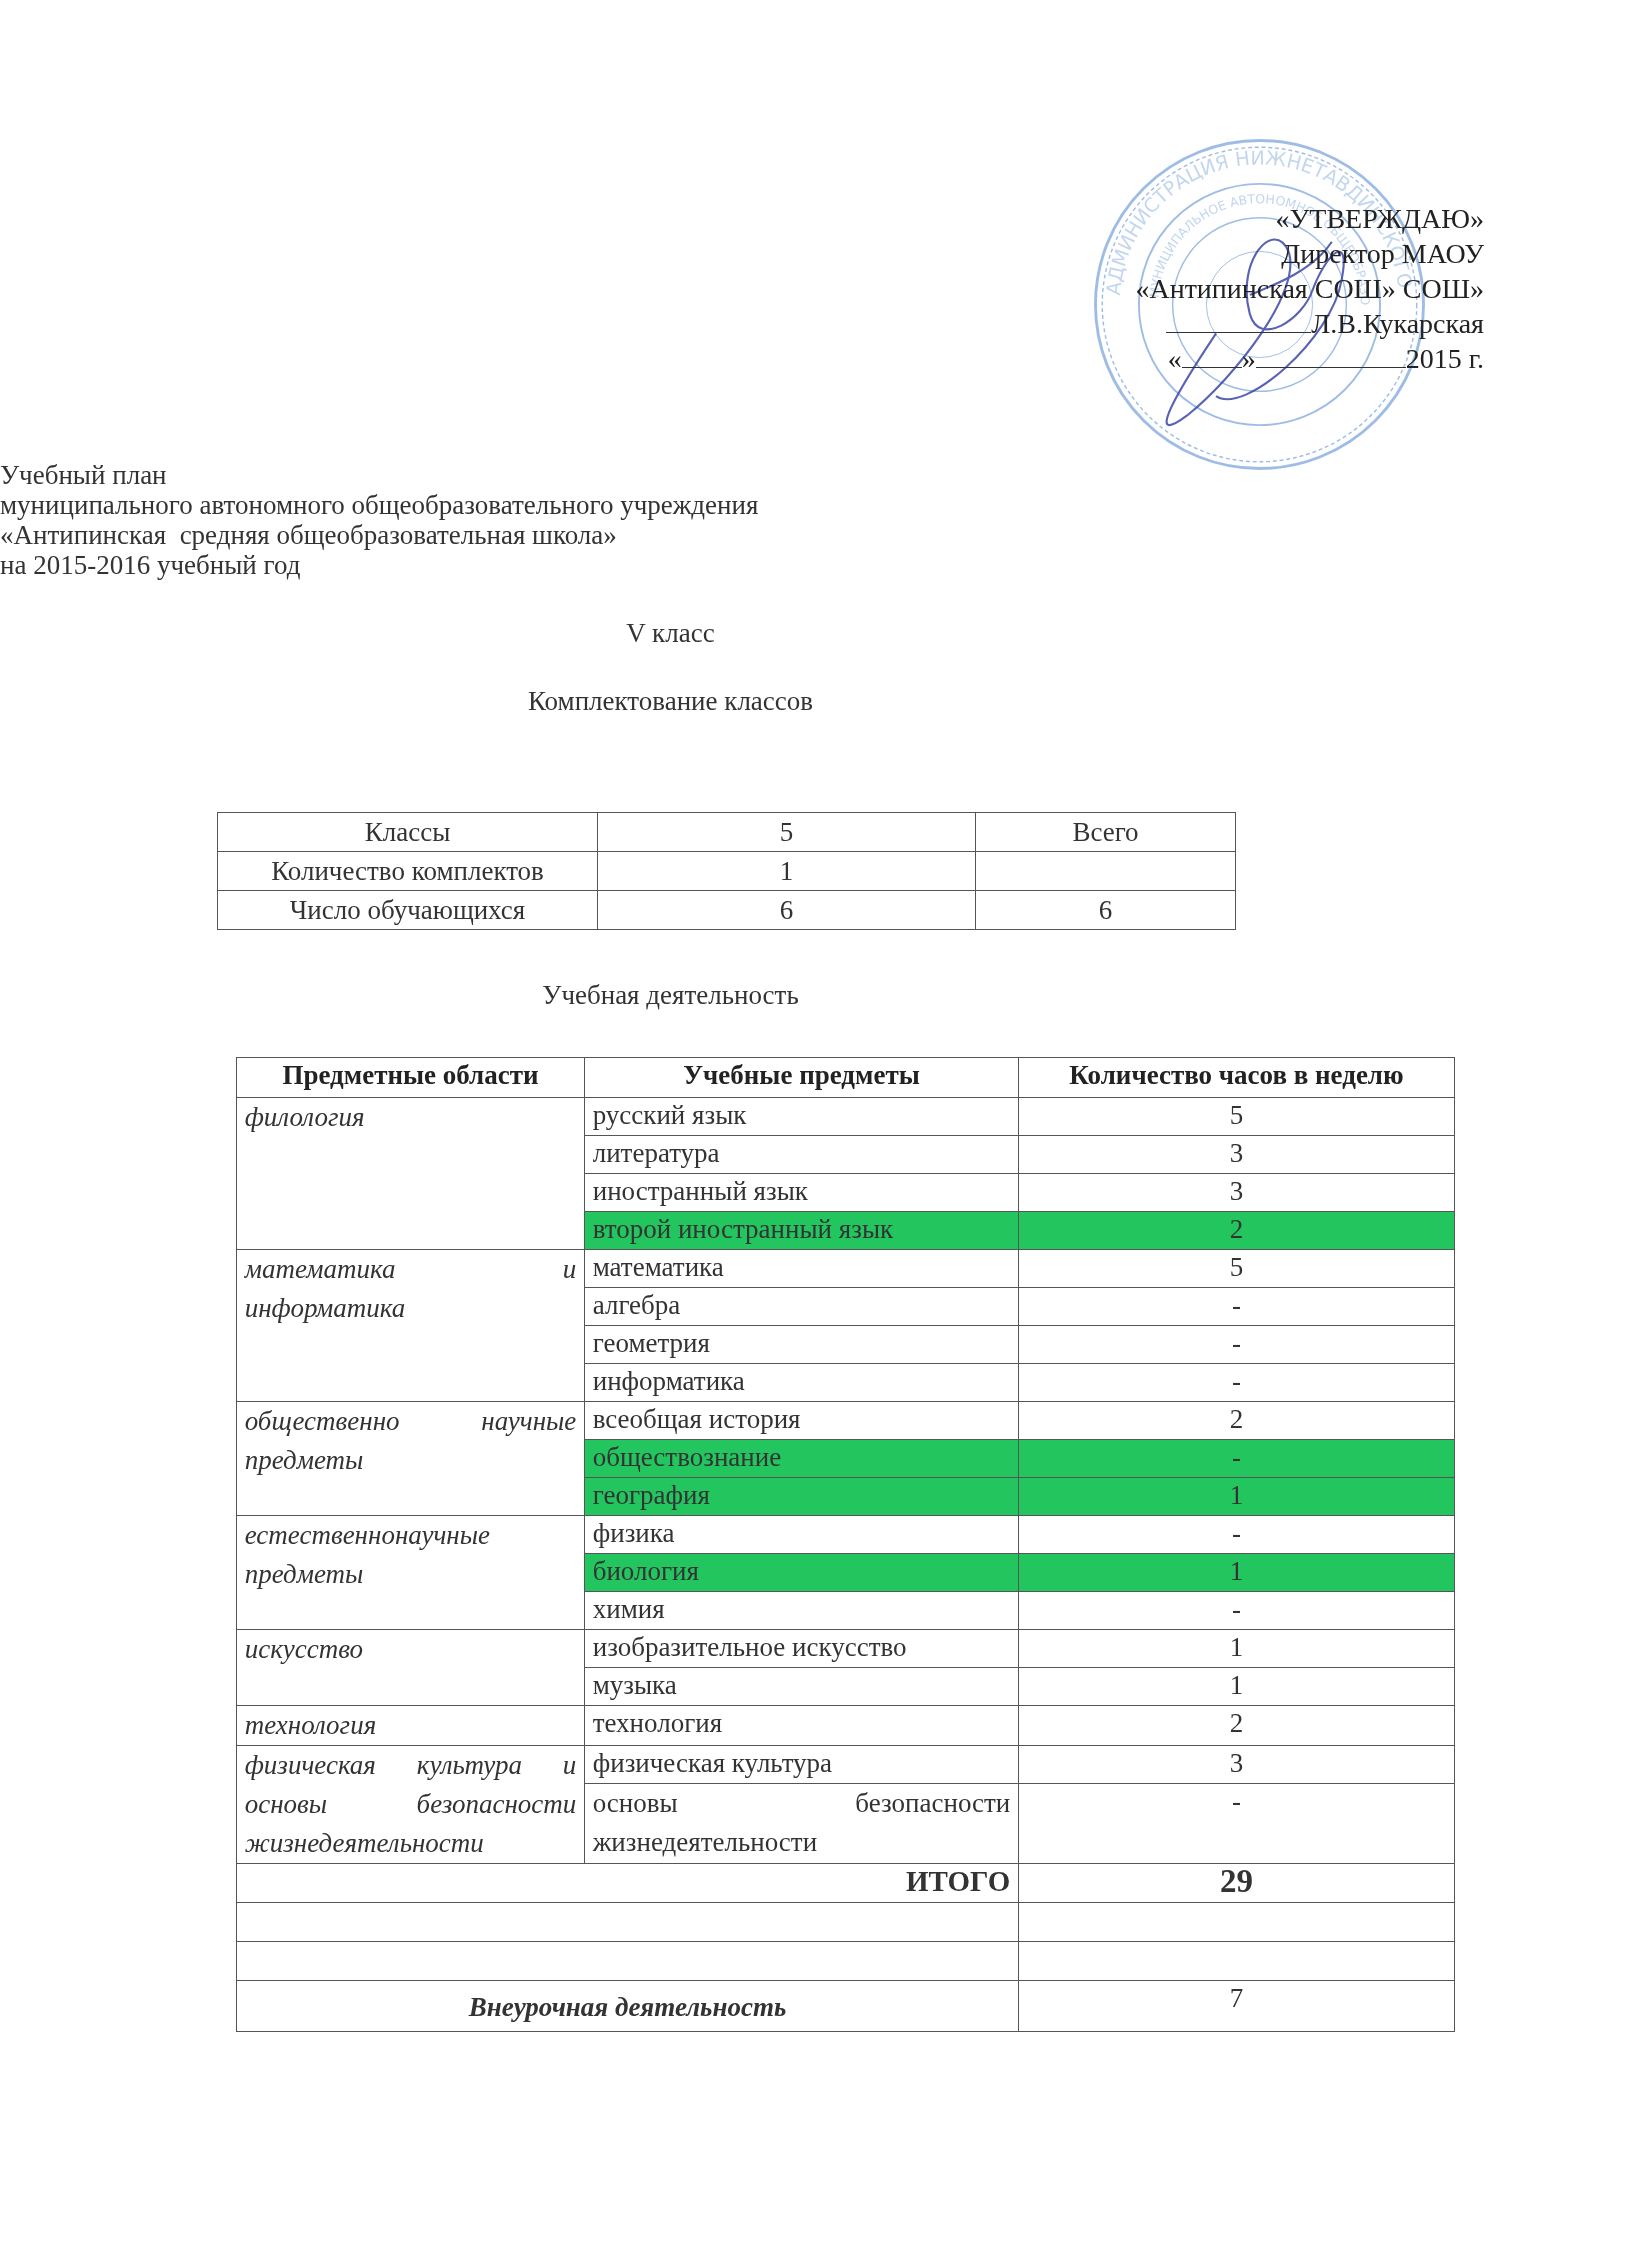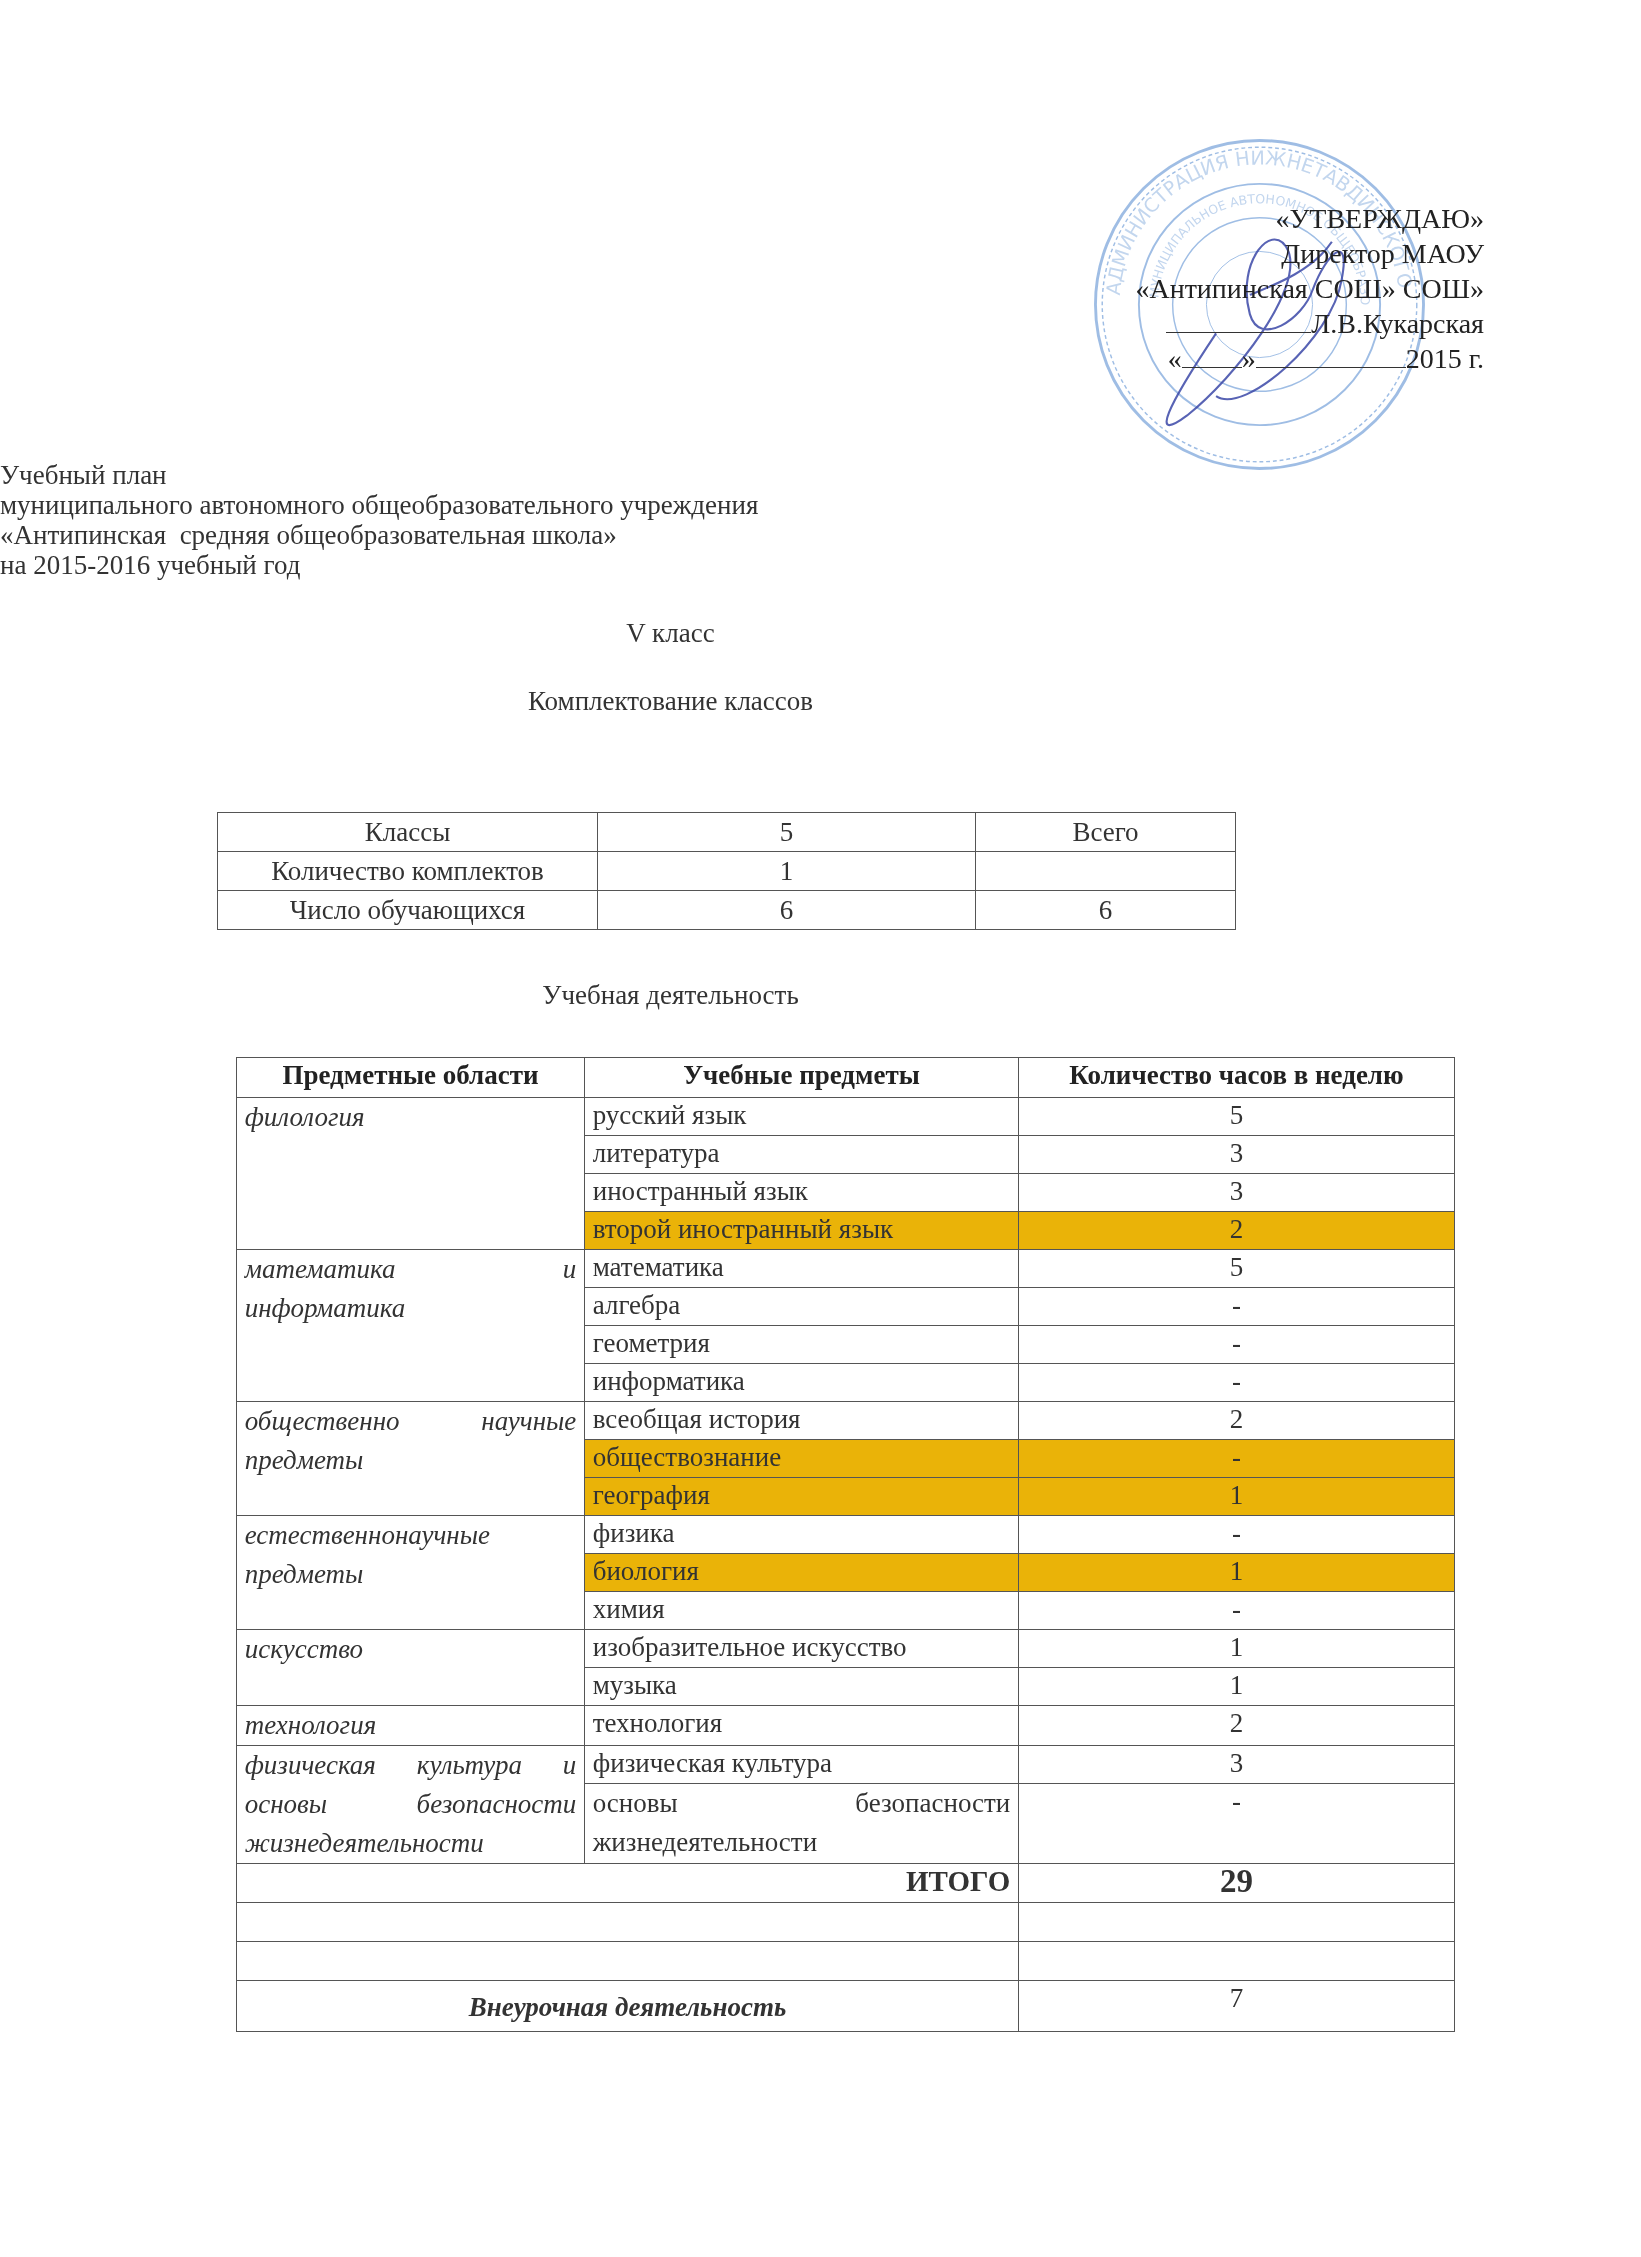--- a/index.html
+++ b/index.html
@@ -37,21 +37,21 @@
   
   #table-plan {
     position: absolute; left: 220px; top: 1057px; width: 1218px;
     border-collapse: collapse; font-size: 27px; color: #333; table-layout: fixed; margin-left: 16px;
   }
   #table-plan td, #table-plan th { border: 1.5px solid #555; padding: 0 7.7px; line-height: 35px; vertical-align: top; }
   #table-plan th { font-weight: bold; height: 39px; text-align: center; font-size: 27px; color: #222; }
   #table-plan td.area { font-style: italic; text-align: justify; text-align-last: left; line-height: 39px; }
   #table-plan td.subj { height: 37px; }
   #table-plan td.hrs { text-align: center; }
-  #table-plan tr.shaded td.subj, #table-plan tr.shaded td.hrs { background: #eab308; }
+  #table-plan tr.shaded td.subj, #table-plan tr.shaded td.hrs { background: #22c55e; }
   #table-plan td.subj.multi { text-align: justify; text-align-last: left; line-height: 39px; }
   #table-plan td.total-label { text-align: right; font-weight: bold; font-size: 29px; height: 38px; }
   #table-plan td.total-val { text-align: center; font-weight: bold; font-size: 33px; }
   #table-plan td.empty { height: 38px; }
   #table-plan td.extra-label { text-align: center; font-weight: bold; font-style: italic; height: 41px; padding-top: 9px; }
   #table-plan td.extra-val { text-align: center; }
 </style>
 </head>
 <body>
 

